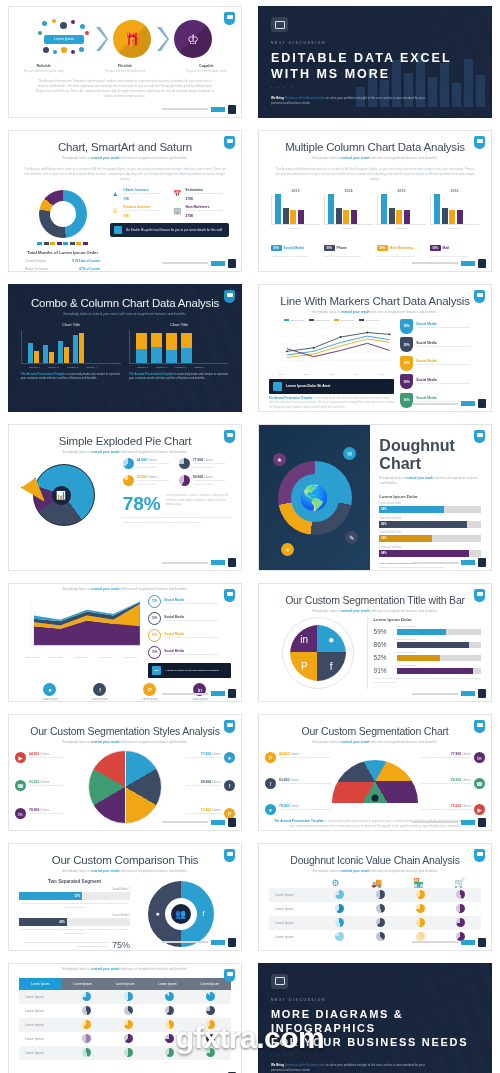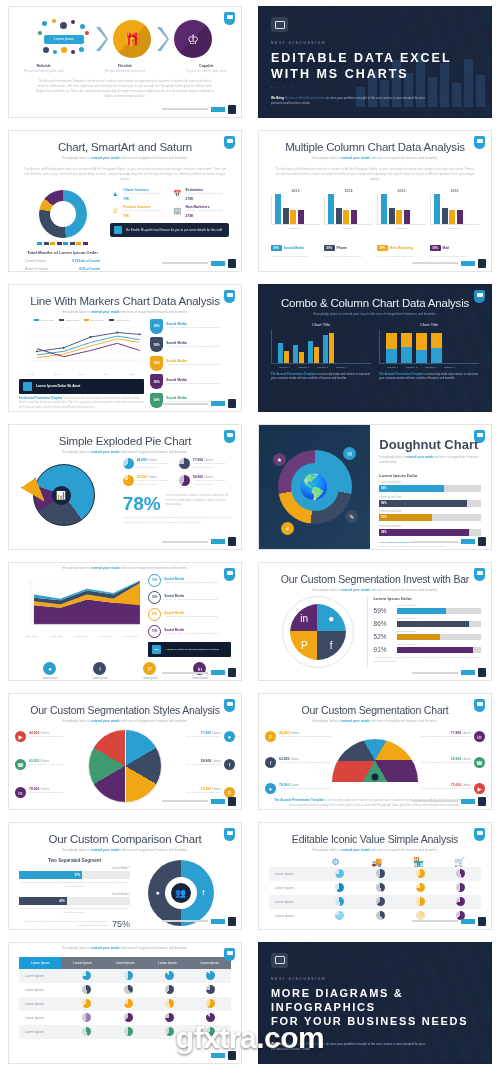--- a/index.html
+++ b/index.html
@@ -208,21 +208,21 @@
     background:conic-gradient(#2b9fd0 0 28%,#3c4a63 28% 52%,#f0a713 52% 72%,#6b3b7a 72% 100%);
   }
   .dgglobe {
     position:absolute; left:50%; top:50%; transform:translate(-50%,-50%);
     width:48px; height:48px; border-radius:50%; background:#2b9fd0;
     display:flex; align-items:center; justify-content:center; font-size:24px; color:#e7f4fb;
   }
   .dgbadge { position:absolute; width:13px; height:13px; border-radius:50%;
     display:flex; align-items:center; justify-content:center; font-size:6px; color:#fff; }
   .dgR { flex:1; padding:12px 10px 0 9px; }
-  .dgR h3 { font-size:13px; color:#3f4a5a; }
+  .dgR h3 { font-size:16px; color:#3f4a5a; }
   .dgR .sub2 { font-size:3.1px; color:#a8b0ba; margin-top:3px; line-height:1.7; }
   .dgR .sub2 b { color:#2a9fd1; }
   .dgR h5 { font-size:4.2px; color:#4a5562; margin-top:7px; font-weight:bold;}
   .prow { margin-top:3.5px; }
   .prow .lbl { font-size:2.6px; color:#aab1b9; margin-bottom:1px; }
   .ptrack { height:7px; background:#d9d9d9; position:relative; }
   .pfill { position:absolute; left:0; top:0; bottom:0; color:#fff; font-size:2.6px;
     font-weight:bold; display:flex; align-items:center; padding-left:2px; }
   .dgR .note { font-size:2.5px; color:#b9bfc6; line-height:1.7; margin-top:5px; }
 
@@ -396,21 +396,21 @@
         <i style="height:35%"></i>
           <i style="height:72%"></i>
           <i style="height:48%"></i>
       </div>
       <div class="dkinner">
         <div class="dkicon">
             <span></span>
           </div>
         <div class="eyebrow">NEXT DISCUSSION</div>
         <div class="dktitle">EDITABLE DATA EXCEL</div>
-        <div class="dktitle">WITH MS CHARTS</div>
+        <div class="dktitle">WITH MS MORE</div>
         <div class="dots">• • • •</div>
         <div class="dkpara">
           <b>We Bring</b>
           <u>Business of the Business Idea</u>
           <span>to solve your problems straight to the core, and as a new standard for your personal and business needs</span>
         </div>
       </div>
     </div>
   </div>
 
@@ -571,20 +571,93 @@
             <span class="pct" style="background:#5b2a6e">50%</span>
             <span class="nm" style="color:#5b2a6e">Mail</span>
           </div>
           <p>Put your text here for better result</p>
         </div>
       </div>
       <div class="foot">
         <span class="ln"></span>
         <span class="bx"></span>
         <span class="lg"></span>
+      </div>
+    </div>
+  </div>
+
+  <div class="cell r3">
+    <div class="slide dark">
+      <div class="darkbg"></div>
+      <div class="badge dk"></div>
+      <div class="title" style="color:#eaf2f9;position:relative;margin-top:12px">Combo &amp; Column Chart Data Analysis</div>
+      <div class="subtitle" style="color:#7f9bb8;position:relative">Everybody looks to extend your reach with tons of magnificent features and benefits.</div>
+      <div class="twochart" style="position:relative">
+        <div class="tc">
+          <div class="ch">Chart Title</div>
+          <div class="tcbars">
+            <div class="grp">
+                <i style="height:20px;background:#2b9fd0"></i>
+                <i style="height:12px;background:#f0a713"></i>
+              </div>
+            <div class="grp">
+                <i style="height:18px;background:#2b9fd0"></i>
+                <i style="height:11px;background:#f0a713"></i>
+              </div>
+            <div class="grp">
+                <i style="height:22px;background:#2b9fd0"></i>
+                <i style="height:16px;background:#f0a713"></i>
+              </div>
+            <div class="grp">
+                <i style="height:28px;background:#2b9fd0"></i>
+                <i style="height:30px;background:#f0a713"></i>
+              </div>
+          </div>
+          <div class="cats">
+            <span>Category 1</span>
+            <span>Category 2</span>
+            <span>Category 3</span>
+            <span>Category 4</span>
+          </div>
+          <div class="dkp2">
+            <b>The Arcania Presentation Template</b>
+            <span>is exclusively made and creative to represent your customer needs with tons and lots of features and benefits.</span>
+          </div>
+        </div>
+        <div class="tc">
+          <div class="ch">Chart Title</div>
+          <div class="tcbars">
+            <div class="stk">
+                <i style="height:16px;background:#f0a713"></i>
+                <i style="height:14px;background:#2b9fd0"></i>
+              </div>
+            <div class="stk">
+                <i style="height:14px;background:#f0a713"></i>
+                <i style="height:16px;background:#2b9fd0"></i>
+              </div>
+            <div class="stk">
+                <i style="height:17px;background:#f0a713"></i>
+                <i style="height:13px;background:#2b9fd0"></i>
+              </div>
+            <div class="stk">
+                <i style="height:15px;background:#f0a713"></i>
+                <i style="height:15px;background:#2b9fd0"></i>
+              </div>
+          </div>
+          <div class="cats">
+            <span>Category 1</span>
+            <span>Category 2</span>
+            <span>Category 3</span>
+            <span>Category 4</span>
+          </div>
+          <div class="dkp2">
+            <b>The Arcania Presentation Template</b>
+            <span>is exclusively made and creative to represent your customer needs with tons and lots of features and benefits.</span>
+          </div>
+        </div>
       </div>
     </div>
   </div>
 
   <div class="cell r3">
     <div class="slide">
       <div class="badge"></div>
       <div class="title">Line With Markers Chart Data Analysis</div>
       <div class="subtitle">
         <span>Everybody looks to </span><b>extend your reach</b><span> with tons of magnificent features and benefits.</span>
@@ -684,93 +757,20 @@
         </div>
       </div>
       <div class="foot">
         <span class="ln"></span>
         <span class="bx"></span>
         <span class="lg"></span>
       </div>
     </div>
   </div>
 
-  <div class="cell r3">
-    <div class="slide dark">
-      <div class="darkbg"></div>
-      <div class="badge dk"></div>
-      <div class="title" style="color:#eaf2f9;position:relative;margin-top:12px">Combo &amp; Column Chart Data Analysis</div>
-      <div class="subtitle" style="color:#7f9bb8;position:relative">Everybody looks to extend your reach with tons of magnificent features and benefits.</div>
-      <div class="twochart" style="position:relative">
-        <div class="tc">
-          <div class="ch">Chart Title</div>
-          <div class="tcbars">
-            <div class="grp">
-                <i style="height:20px;background:#2b9fd0"></i>
-                <i style="height:12px;background:#f0a713"></i>
-              </div>
-            <div class="grp">
-                <i style="height:18px;background:#2b9fd0"></i>
-                <i style="height:11px;background:#f0a713"></i>
-              </div>
-            <div class="grp">
-                <i style="height:22px;background:#2b9fd0"></i>
-                <i style="height:16px;background:#f0a713"></i>
-              </div>
-            <div class="grp">
-                <i style="height:28px;background:#2b9fd0"></i>
-                <i style="height:30px;background:#f0a713"></i>
-              </div>
-          </div>
-          <div class="cats">
-            <span>Category 1</span>
-            <span>Category 2</span>
-            <span>Category 3</span>
-            <span>Category 4</span>
-          </div>
-          <div class="dkp2">
-            <b>The Arcania Presentation Template</b>
-            <span>is exclusively made and creative to represent your customer needs with tons and lots of features and benefits.</span>
-          </div>
-        </div>
-        <div class="tc">
-          <div class="ch">Chart Title</div>
-          <div class="tcbars">
-            <div class="stk">
-                <i style="height:16px;background:#f0a713"></i>
-                <i style="height:14px;background:#2b9fd0"></i>
-              </div>
-            <div class="stk">
-                <i style="height:14px;background:#f0a713"></i>
-                <i style="height:16px;background:#2b9fd0"></i>
-              </div>
-            <div class="stk">
-                <i style="height:17px;background:#f0a713"></i>
-                <i style="height:13px;background:#2b9fd0"></i>
-              </div>
-            <div class="stk">
-                <i style="height:15px;background:#f0a713"></i>
-                <i style="height:15px;background:#2b9fd0"></i>
-              </div>
-          </div>
-          <div class="cats">
-            <span>Category 1</span>
-            <span>Category 2</span>
-            <span>Category 3</span>
-            <span>Category 4</span>
-          </div>
-          <div class="dkp2">
-            <b>The Arcania Presentation Template</b>
-            <span>is exclusively made and creative to represent your customer needs with tons and lots of features and benefits.</span>
-          </div>
-        </div>
-      </div>
-    </div>
-  </div>
-
   <div class="cell r4">
     <div class="slide">
       <div class="badge"></div>
       <div class="title">Simple Exploded Pie Chart</div>
       <div class="subtitle">
         <span>Everybody looks to </span><b>extend your reach</b><span> with tons of magnificent features and benefits.</span>
       </div>
       <div class="piewrap">
         <div class="pieL">
           <div class="pie"></div>
@@ -968,21 +968,21 @@
         <span class="ln"></span>
         <span class="bx"></span>
         <span class="lg"></span>
       </div>
     </div>
   </div>
 
   <div class="cell r5">
     <div class="slide">
       <div class="badge"></div>
-      <div class="title sm">Our Custom Segmentation Invest with Bar</div>
+      <div class="title sm">Our Custom Segmentation Title with Bar</div>
       <div class="subtitle">
         <span>Everybody looks to </span><b>extend your reach</b><span> with tons of magnificent features and benefits.</span>
       </div>
       <div class="sgwrap">
         <div class="sgL">
           <div class="sgcircle">
             <div class="sgquad" style="left:7px;top:7px;background:#5b2a6e;border-radius:29px 0 0 0">in</div>
             <div class="sgquad" style="right:7px;top:7px;background:#2b9fd0;border-radius:0 29px 0 0">●</div>
             <div class="sgquad" style="left:7px;bottom:7px;background:#f0a713;border-radius:0 0 0 29px">P</div>
             <div class="sgquad" style="right:7px;bottom:7px;background:#3c4a63;border-radius:0 0 29px 0">f</div>
@@ -1158,21 +1158,21 @@
         <span class="ln"></span>
         <span class="bx"></span>
         <span class="lg"></span>
       </div>
     </div>
   </div>
 
   <div class="cell r7">
     <div class="slide">
       <div class="badge"></div>
-      <div class="title">Our Custom Comparison Chart</div>
+      <div class="title">Our Custom Comparison This</div>
       <div class="subtitle">
         <span>Everybody looks to </span><b>extend your reach</b><span> with tons of magnificent features and benefits.</span>
       </div>
       <div class="cmpwrap">
         <div class="cmpL">
           <h5>Two Separated Segment</h5>
           <div class="cmprow">
             <div class="t">Social Media 1</div>
             <div class="cmptrack">
               <div class="cmpfill" style="width:57%;background:#2b9fd0">57%</div>
@@ -1203,21 +1203,21 @@
         <span class="ln"></span>
         <span class="bx"></span>
         <span class="lg"></span>
       </div>
     </div>
   </div>
 
   <div class="cell r7">
     <div class="slide">
       <div class="badge"></div>
-      <div class="title sm">Editable Iconic Value Simple Analysis</div>
+      <div class="title sm">Doughnut Iconic Value Chain Analysis</div>
       <div class="subtitle">
         <span>Everybody looks to </span><b>extend your reach</b><span> with tons of magnificent features and benefits.</span>
       </div>
       <div class="vctbl">
         <div class="vchead">
           <div class="c"></div>
           <div class="c" style="color:#2b9fd0">⚙</div>
           <div class="c" style="color:#3c4a63">🚚</div>
           <div class="c" style="color:#f0a713">🏪</div>
           <div class="c" style="color:#5b2a6e">🛒</div>

